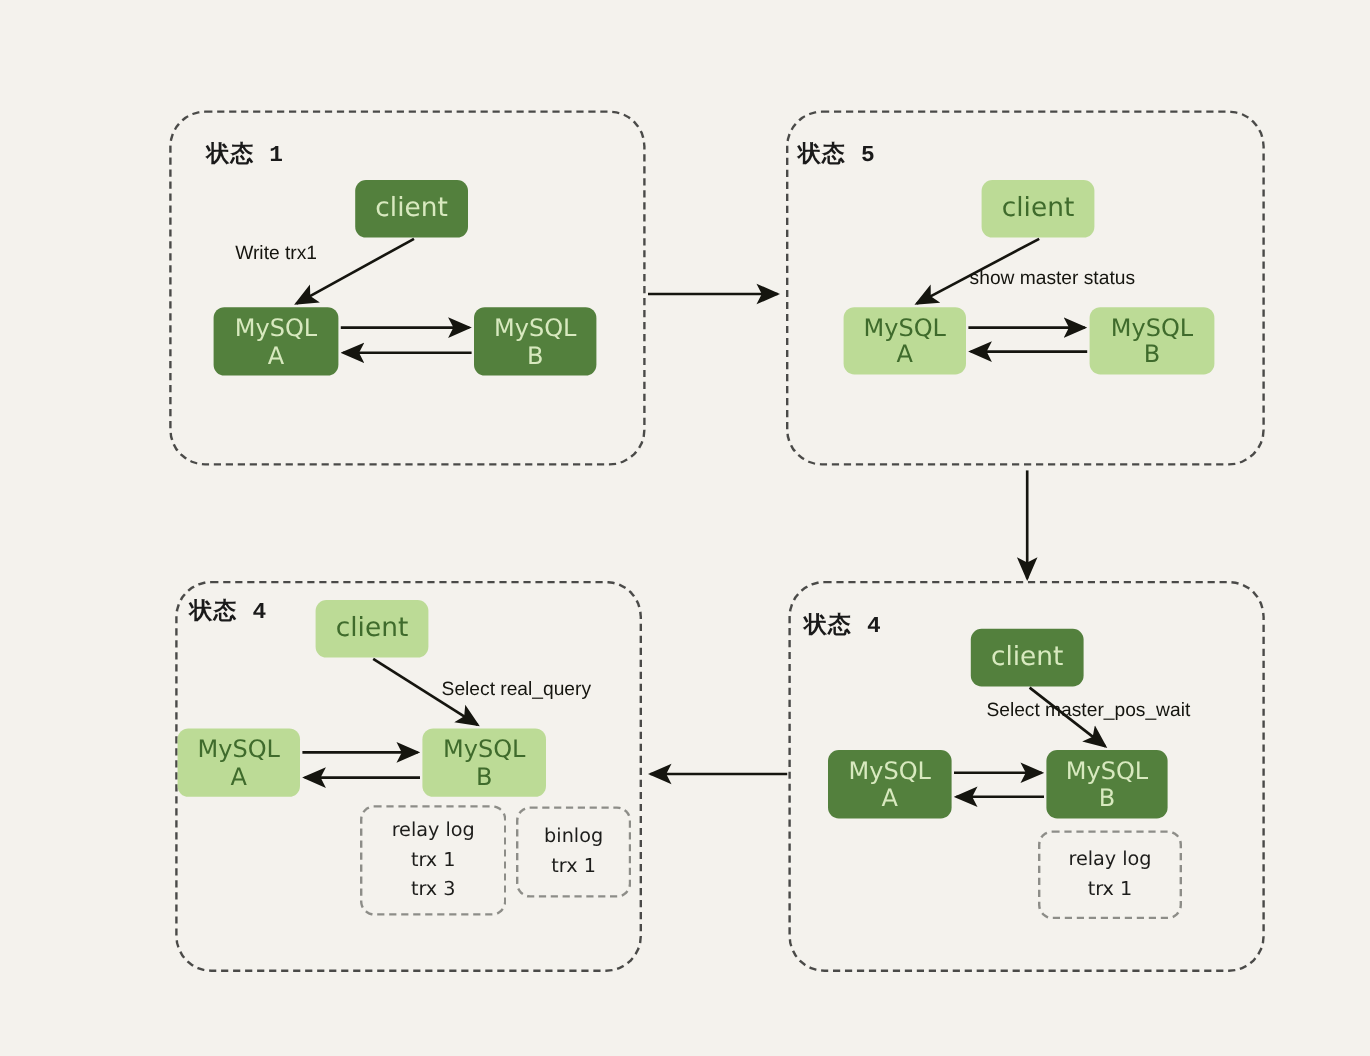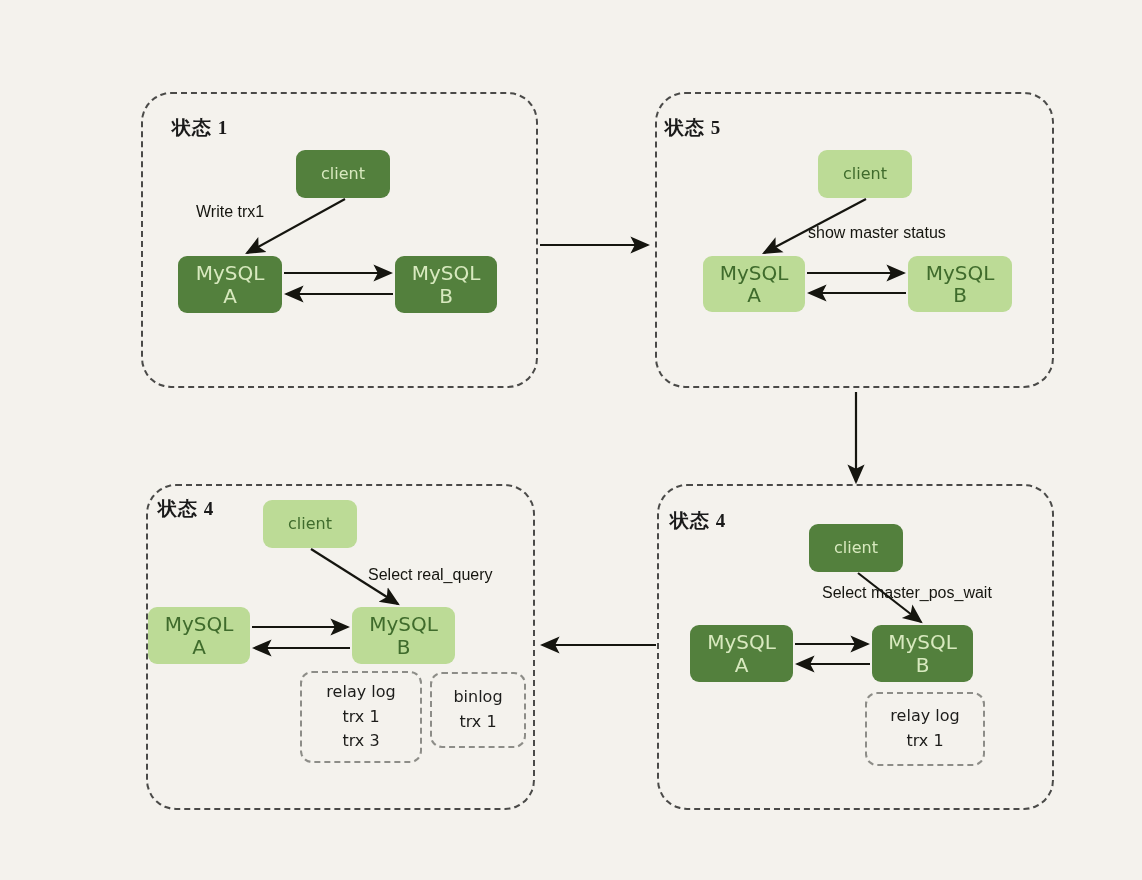--- a/index.html
+++ b/index.html
@@ -28,21 +28,21 @@
   }
   .panel {
     position: absolute;
     border: 2px dashed #4a4a48;
     border-radius: 30px;
     box-sizing: border-box;
     background: transparent;
   }
   .panel-title {
     position: absolute;
-    font-family: Liberation Serif, serif;
+    font-family: Liberation Mono, monospace;
     font-weight: 700;
     font-size: 19px;
     color: #1a1a1a;
     letter-spacing: 1px;
     white-space: nowrap;
   }
   .node {
     position: absolute;
     box-sizing: border-box;
     border-radius: 9px;
@@ -57,21 +57,21 @@
   .node.dark {
     background: #53803d;
     color: #d8e9bf;
   }
   .node.light {
     background: #bcdb96;
     color: #3f6b2c;
   }
   .node .l1 { font-size: 20px; }
   .node .l2 { font-size: 20px; }
-  .node.client-node .l1 { font-size: 16px; }
+  .node.client-node .l1 { font-size: 22px; }
   .logbox {
     position: absolute;
     box-sizing: border-box;
     border: 2px dashed #8d8d88;
     border-radius: 12px;
     display: flex;
     flex-direction: column;
     align-items: center;
     justify-content: center;
     color: #1d1d1b;

